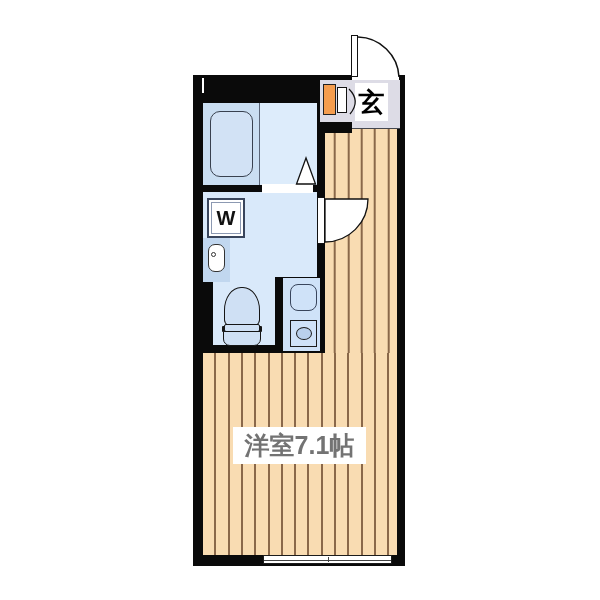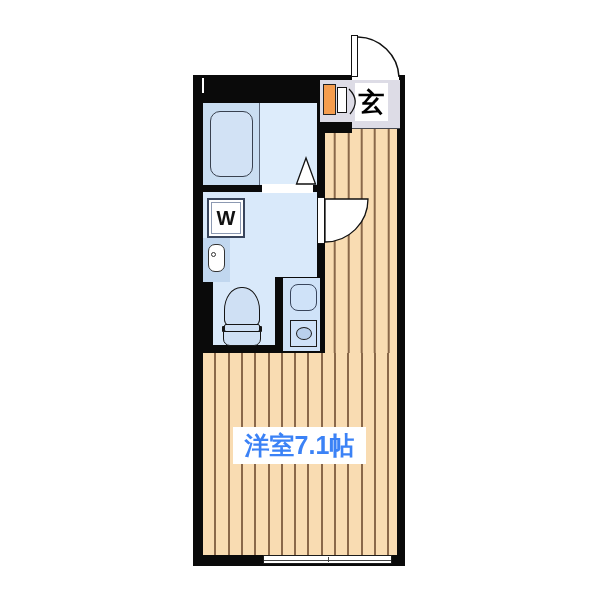--- a/index.html
+++ b/index.html
@@ -49,21 +49,21 @@
   .closet-leaf{left:337px;top:87px;width:10px;height:26px;background:#fff;border:1.2px solid #111;}
   .room-leaf{left:317px;top:197px;width:8px;height:47px;background:#fff;border:1.2px solid #111;}
   .window{left:263px;top:555px;width:129px;height:9px;background:#fff;border:1px solid #1c1c1c;}
   .window:before{content:"";position:absolute;left:0;right:0;top:50%;border-top:1.2px solid #444;}
   .window:after{content:"";position:absolute;left:50%;top:1px;bottom:1px;border-left:1.5px solid #444;}
 
   
   .genkan-box{left:355px;top:83px;width:33px;height:38px;background:#fff;display:flex;align-items:center;justify-content:center;
               font-size:26px;font-weight:600;color:#000;}
   .room-label-box{left:233px;top:427px;width:133px;height:37px;background:#fff;display:flex;align-items:center;justify-content:center;
-                  font-size:25px;font-weight:600;color:#3b82f6;white-space:nowrap;}
+                  font-size:25px;font-weight:600;color:#737373;white-space:nowrap;}
 
   .overlay-svg{left:0;top:0;width:600px;height:600px;pointer-events:none;}
 </style>
 </head>
 <body>
 
 <div class="stage">
 
   <div class="abs base-wall"></div>
   <div class="abs wall-notch"></div>

